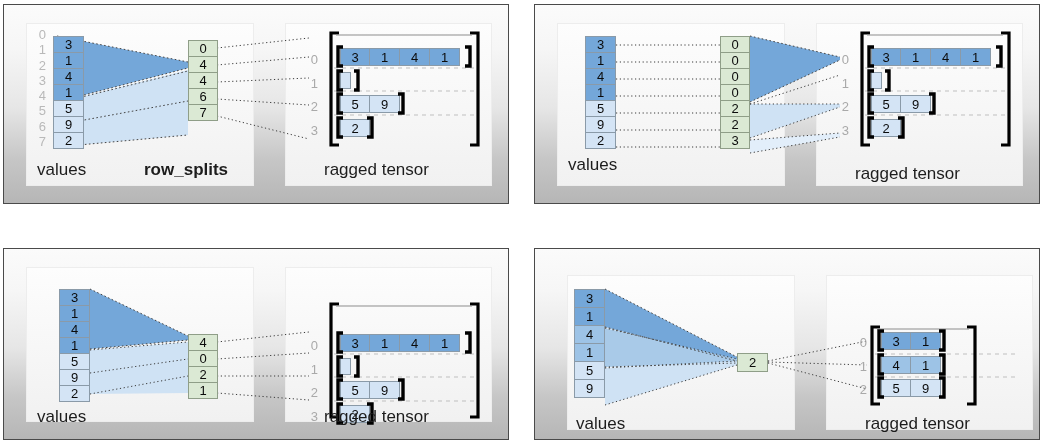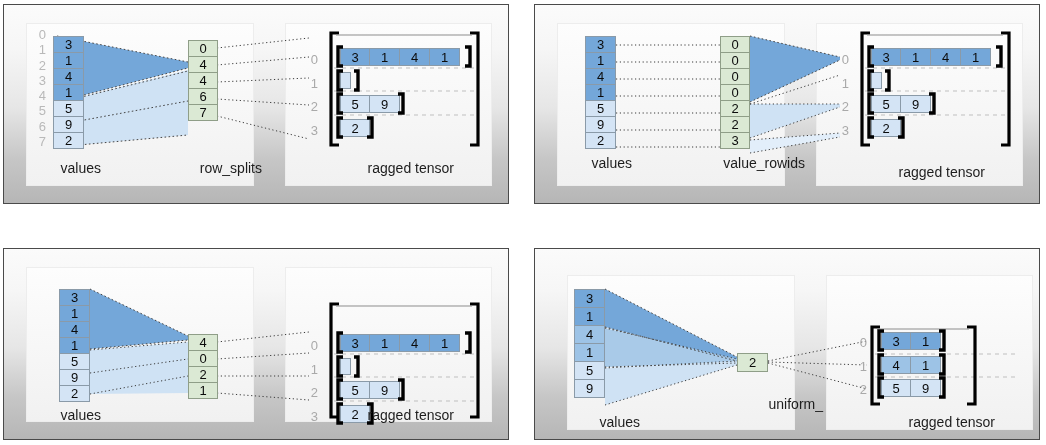--- a/index.html
+++ b/index.html
@@ -70,26 +70,26 @@
   .idx {
     font-size: 13px;
     color: #b9b9b9;
     text-align: right;
     line-height: 1;
   }
 
   
   .lbl {
     position: absolute;
-    font-size: 14px;
+    font-size: 17px;
     color: #1d1d1d;
     white-space: nowrap;
-    text-align: right;
-  }
-  .lbl.bold { font-weight: normal; }
+    text-align: left;
+  }
+  .lbl.bold { font-weight: bold; }
   .lbl.two { line-height: 1.08; }
   .rtrow { position: absolute; display: flex; }
   .rtrow .v {
     border: 1px solid #8a9aa8;
     margin-left: -1px;
     font-size: 13px;
     display: flex; align-items: center; justify-content: center;
     color: #0b0b0b;
   }
   .rtrow .v:first-child { margin-left: 0; }
@@ -303,21 +303,20 @@
       <path class="brk" d="M461,42 L466,42 L466,61 L461,61"></path>
       <path class="brk" d="M339,66 L334,66 L334,85 L339,85"></path>
       <path class="brk" d="M350,66 L354,66 L354,85 L350,85"></path>
       <path class="brk" d="M339,89 L334,89 L334,108 L339,108"></path>
       <path class="brk" d="M394,89 L399,89 L399,108 L394,108"></path>
       <path class="brk" d="M339,113 L334,113 L334,132 L339,132"></path>
       <path class="brk" d="M363,113 L368,113 L368,132 L363,132"></path>
     </svg>
 
     <div class="lbl" style="left:33px; top:150px; width:64px;">values</div>
-    <div class="lbl bold" style="left:130px; top:150px; width:140px;">value_rowids</div>
     <div class="lbl" style="left:320px; top:159px; width:130px;">ragged tensor</div>
   </div>
 
   <div class="panel" style="left:3px; top:248px; width:506px; height:192px;">
 
     <div class="card" style="left:22px; top:18px; width:228px; height:155px;"></div>
     <div class="card" style="left:281px; top:18px; width:207px; height:155px;"></div>
 
     <svg width="506" height="192">
       <polygon class="fan1" points="86,40 184,87 184,91 86,100"></polygon>
@@ -452,17 +451,16 @@
     <svg width="506" height="192">
       <path class="brk" d="M349,82 L344,82 L344,101 L349,101"></path>
       <path class="brk" d="M404,82 L409,82 L409,101 L404,101"></path>
       <path class="brk" d="M349,106 L344,106 L344,125 L349,125"></path>
       <path class="brk" d="M404,106 L409,106 L409,125 L404,125"></path>
       <path class="brk" d="M349,129 L344,129 L344,148 L349,148"></path>
       <path class="brk" d="M404,129 L409,129 L409,148 L404,148"></path>
     </svg>
 
     <div class="lbl" style="left:41px; top:165px; width:64px;">values</div>
-    <div class="lbl bold two" style="left:148px; top:148px; width:140px;">uniform_</div>
     <div class="lbl" style="left:330px; top:165px; width:130px;">ragged tensor</div>
   </div>
 
 </div>
 
 </body></html>

